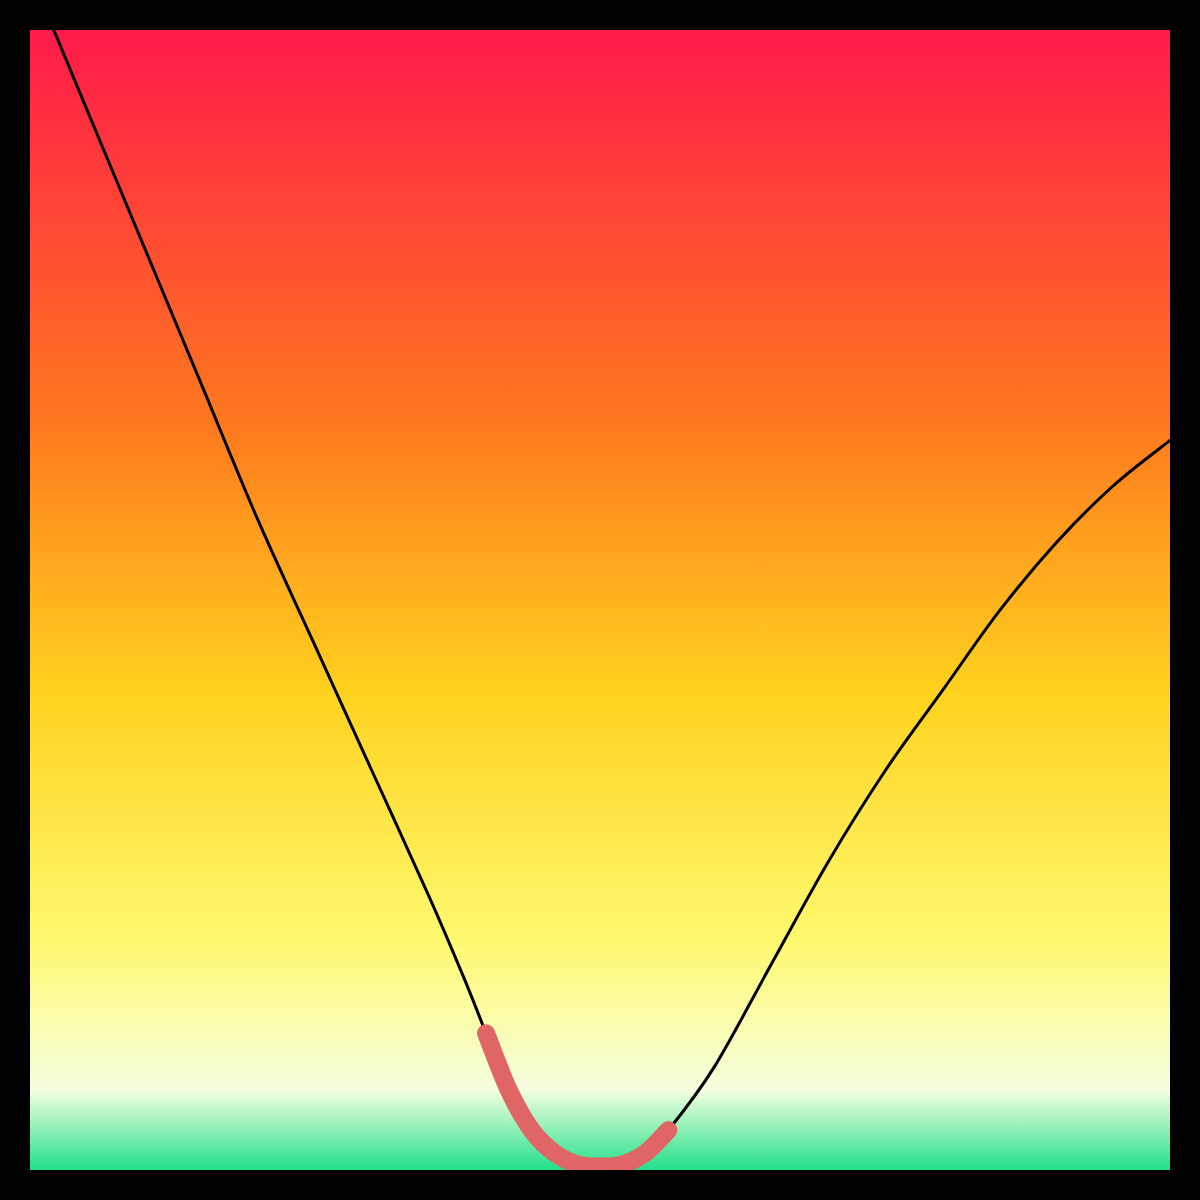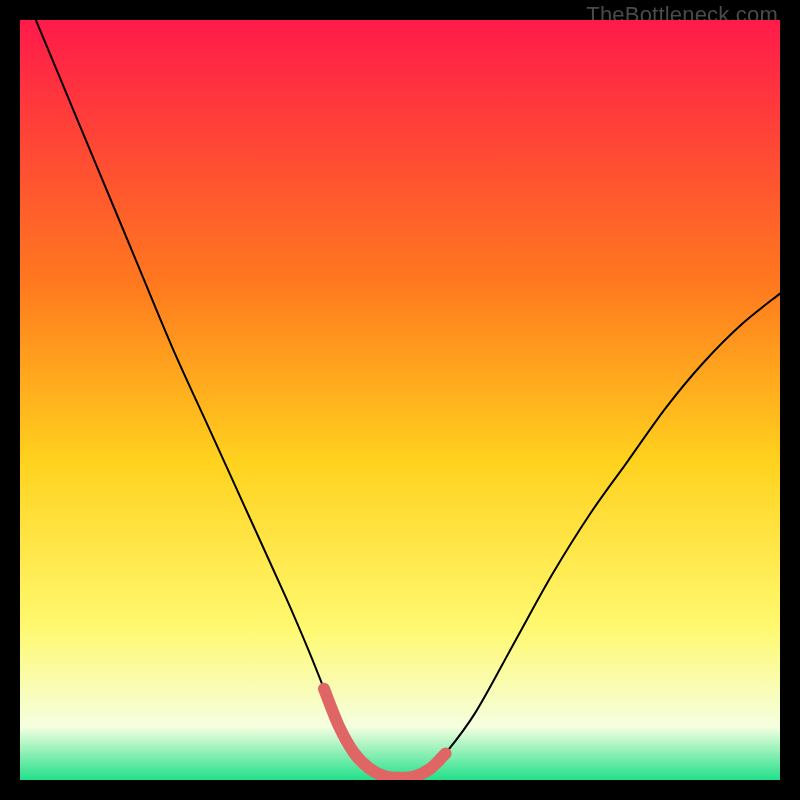--- a/index.html
+++ b/index.html
@@ -38,21 +38,20 @@
   }
   svg {
     display: block;
   }
 </style>
 </head>
 <body>
 
 <div class="frame">
 
-  <div class="watermark">TheBottleneck.com</div>
 
   <div class="plot">
     <svg id="chart-svg" width="760" height="760" viewBox="0 0 760 760" preserveAspectRatio="none">
       <defs>
         <linearGradient id="bg-grad" x1="0" y1="0" x2="0" y2="1">
           <stop id="g0" offset="0%" stop-color="#ff1a4a"></stop>
           <stop id="g1" offset="35%" stop-color="#ff7a1e"></stop>
           <stop id="g2" offset="58%" stop-color="#ffd21e"></stop>
           <stop id="g3" offset="80%" stop-color="#fff970"></stop>
           <stop id="g4" offset="93%" stop-color="#f5ffe0"></stop>

